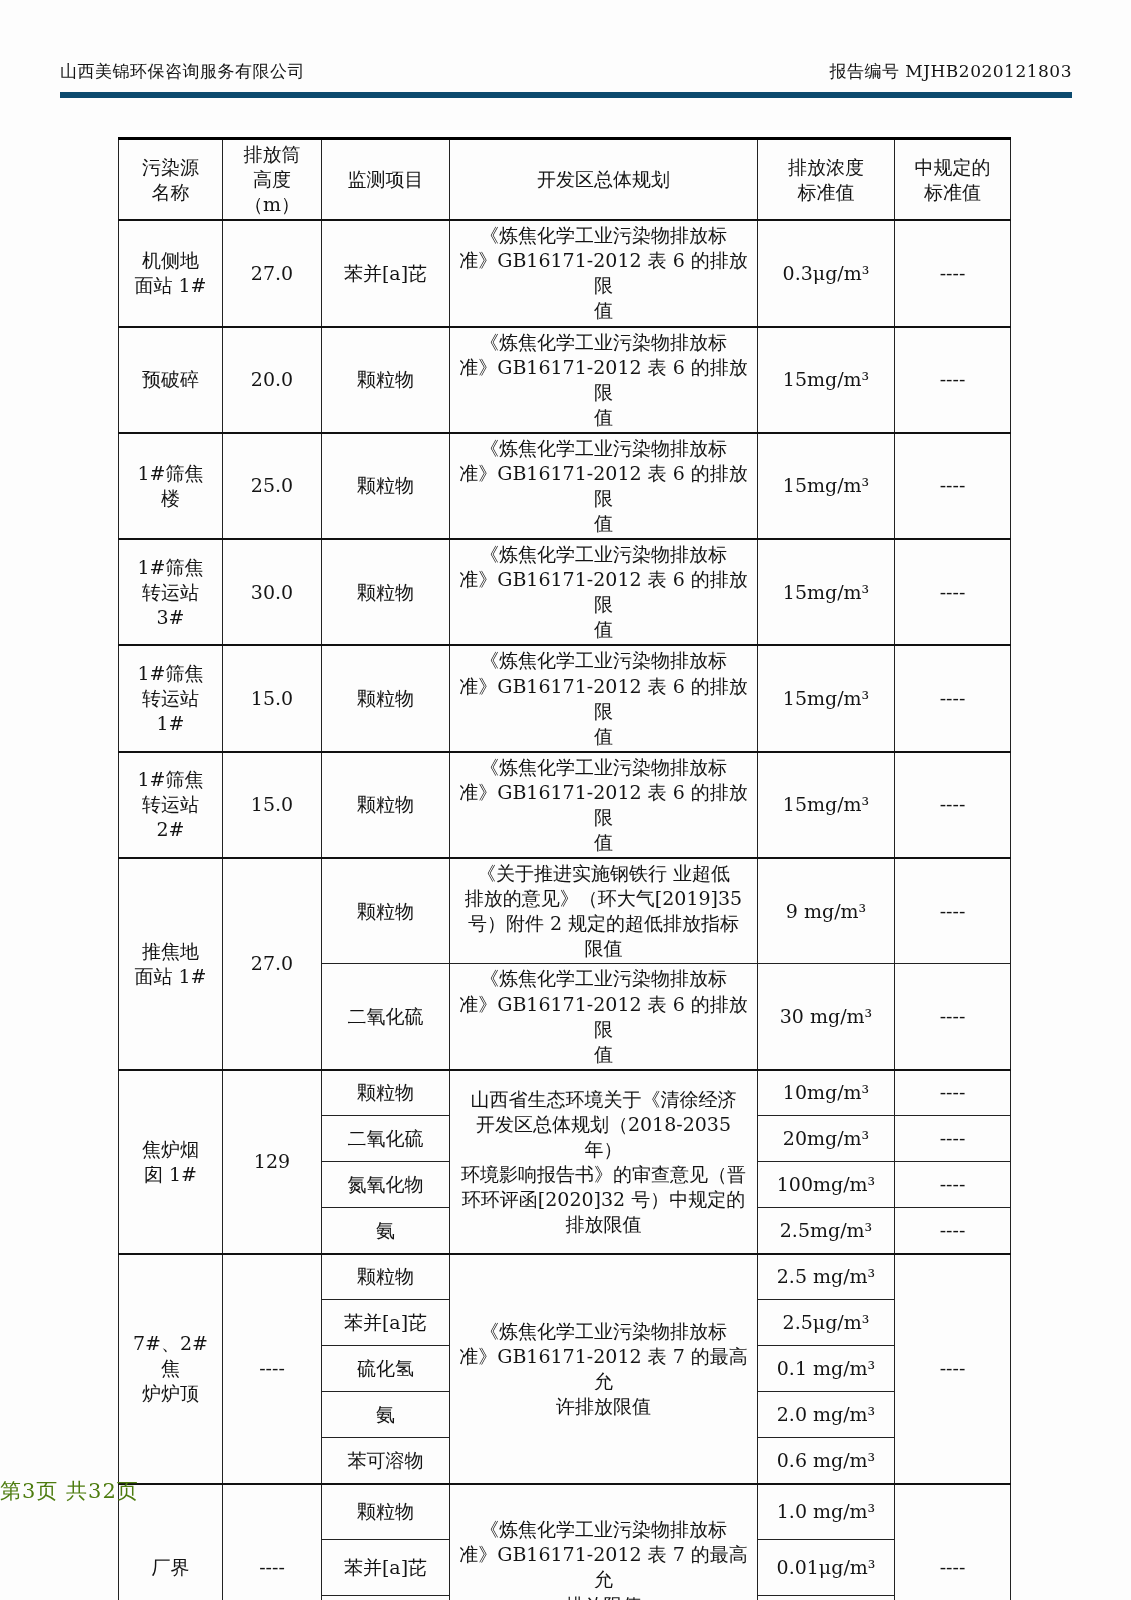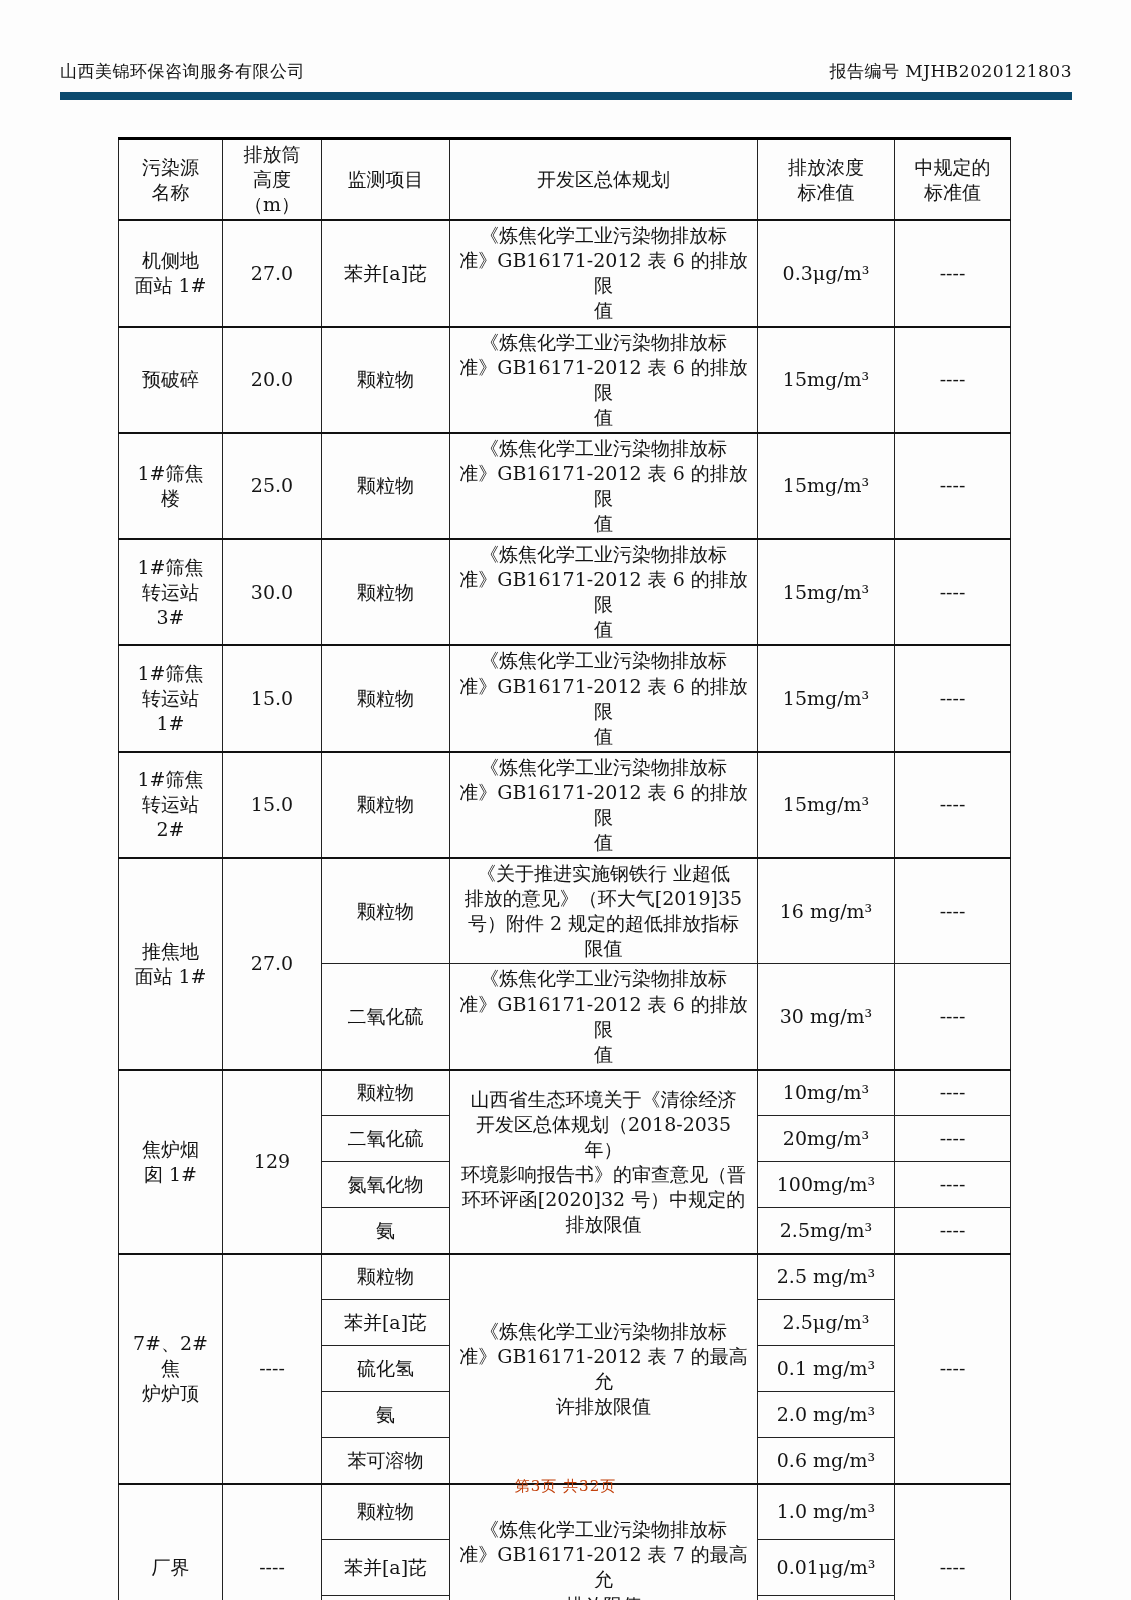--- a/index.html
+++ b/index.html
@@ -9,21 +9,21 @@
     margin:0 auto;
     background:#fdfdfd;
     font-family:"DejaVu Serif","Liberation Serif",serif;
     color:#141414;
     overflow:hidden;
   }
   
   .doc-header{
     position:absolute;left:60px;top:60px;width:1012px;
     display:flex;justify-content:space-between;align-items:flex-end;
-    border-bottom:8px solid #0c4a6e;
+    border-bottom:6px solid #0c4a6e;
     padding-bottom:9px;
     font-size:17px;
     letter-spacing:0.5px;
   }
   
   table.standards{
     position:absolute;left:118px;top:137px;
     width:892px;
     border-collapse:collapse;
     table-layout:fixed;
@@ -44,23 +44,23 @@
   }
   tr.major>th, tr.major>td{border-top:2px solid #111;}
   tr.h-head{height:80px;}
   tr.h77{height:77px;}
   tr.h103{height:103px;}
   tr.h46{height:46px;}
   tr.h56{height:56px;}
   
   .doc-footer{
     position:absolute;left:0;top:1477px;width:100%;
-    text-align:center;
-    font-size:15px;
-    color:#c2410c;
+    text-align:left;
+    font-size:21px;
+    color:#4d7c0f;
     letter-spacing:1px;
   }
 </style>
 </head>
 <body>
 
 <div class="page">
 
   <div class="doc-header">
     <span>山西美锦环保咨询服务有限公司</span>
@@ -168,21 +168,21 @@
 
     <tr class="major h103">
       <td rowspan="2">推焦地
 面站 1#</td>
       <td rowspan="2">27.0</td>
       <td>颗粒物</td>
       <td>《关于推进实施钢铁行 业超低
 排放的意见》（环大气[2019]35
 号）附件 2 规定的超低排放指标
 限值</td>
-      <td>16 mg/m³</td>
+      <td>9 mg/m³</td>
       <td>----</td>
     </tr>
     <tr class="h77">
       <td>二氧化硫</td>
       <td>《炼焦化学工业污染物排放标
 准》GB16171-2012 表 6 的排放限
 值</td>
       <td>30 mg/m³</td>
       <td>----</td>
     </tr>

